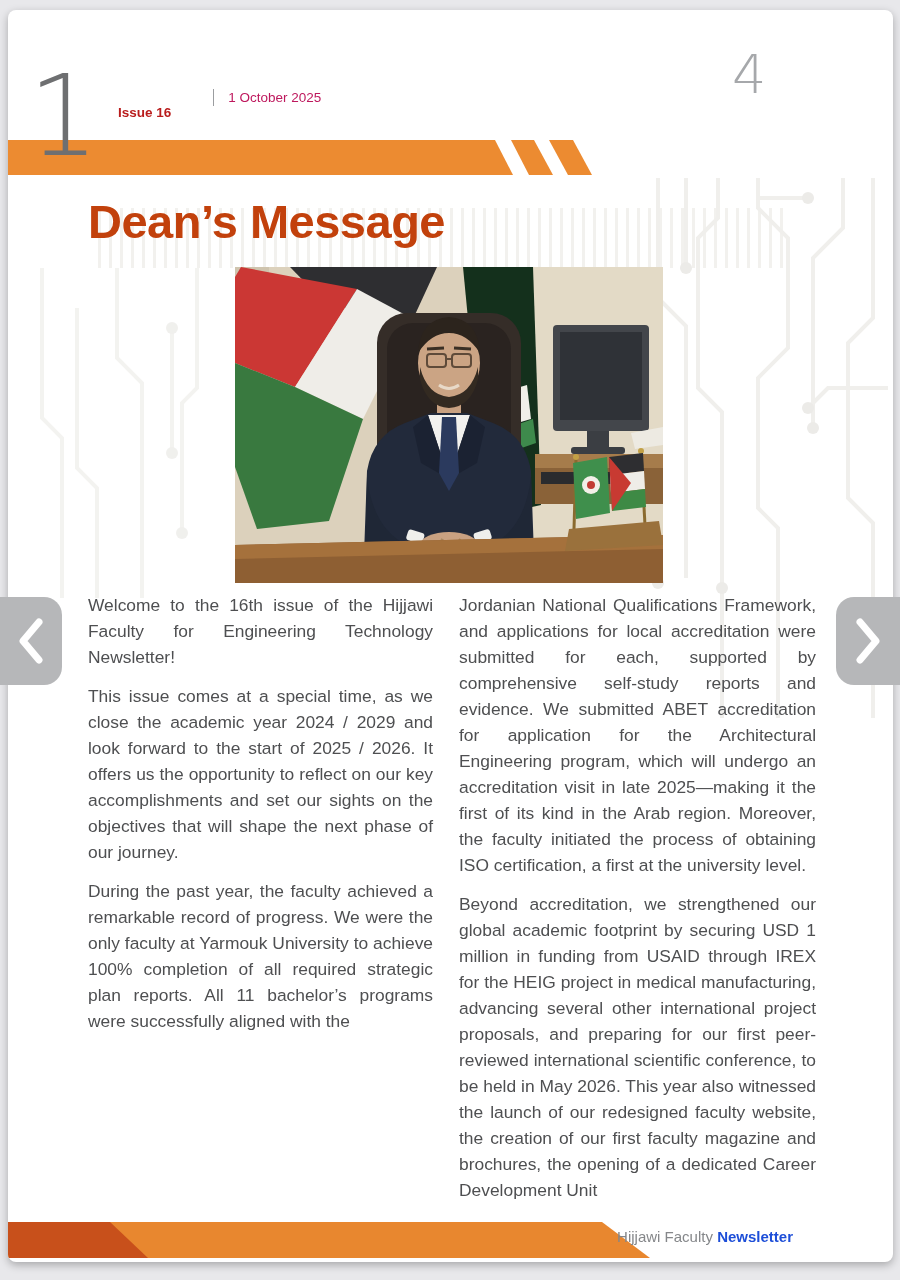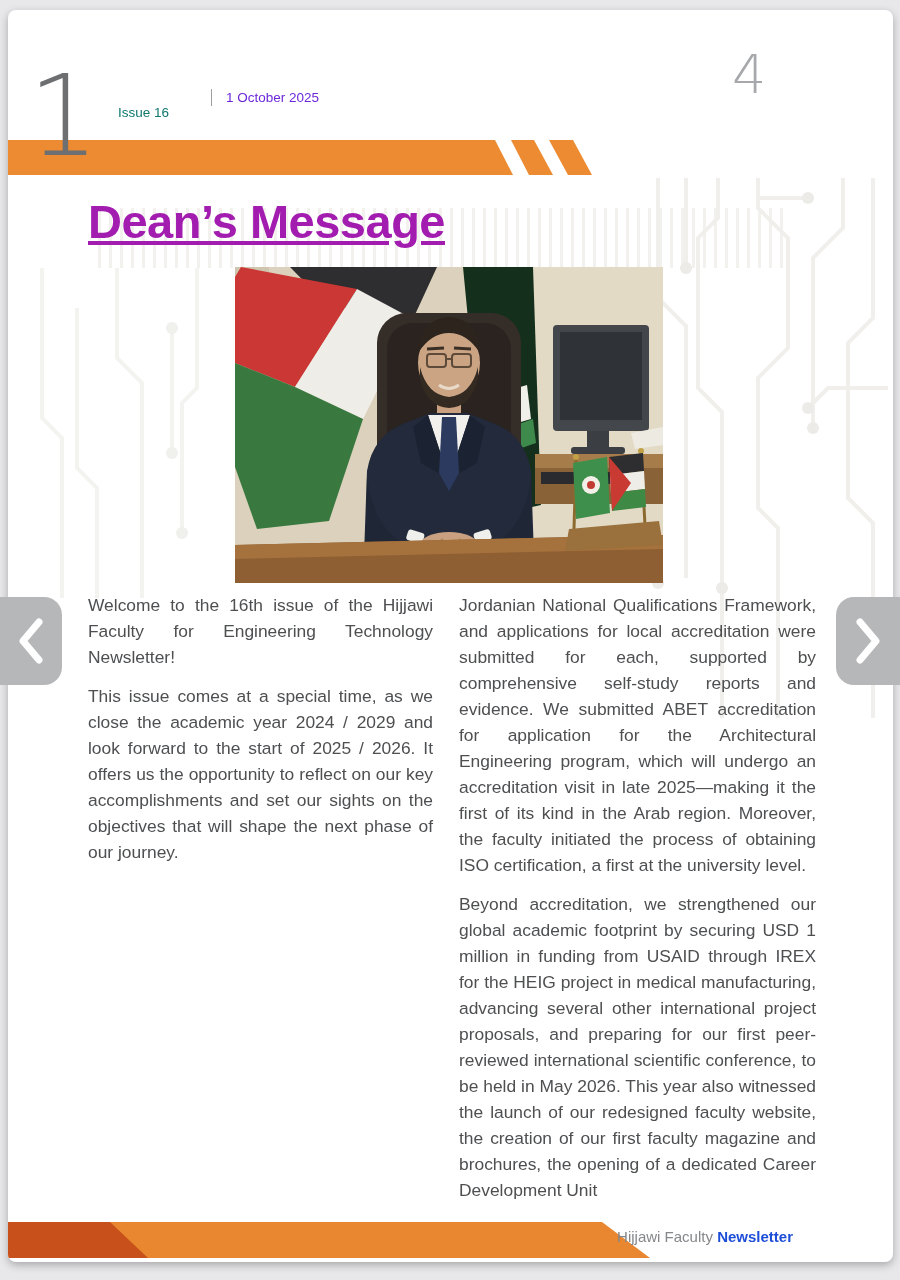--- a/index.html
+++ b/index.html
@@ -29,33 +29,33 @@
   }
   .corner-digit{
     position:absolute;left:724px;top:38px;z-index:2;
     font-family:"DejaVu Sans", sans-serif;font-weight:200;
     font-size:54px;line-height:1;color:#a6a8ab;
   }
   .meta-row{
     position:absolute;left:110px;top:78px;z-index:2;
     display:flex;align-items:center;height:18px;font-size:13.5px;
   }
-  .meta-issue{font-weight:normal;color:#0f766e;margin-top:31px;}
+  .meta-issue{font-weight:bold;color:#b91c1c;margin-top:31px;}
   .meta-divider{width:1px;height:17px;background:#9b9da0;margin:0 14px 0 42px;}
-  .meta-date{color:#6d28d9;}
+  .meta-date{color:#be185d;}
   
   .banner{position:absolute;left:0;top:130px;width:640px;height:35px;z-index:1;}
   .banner>div{position:absolute;inset:0;background:#EC8B31;}
   .banner .bar-main {clip-path:polygon(0 0,487px 0,505px 100%,0 100%);}
   .banner .stripe-1 {clip-path:polygon(503px 0,526px 0,545px 100%,521px 100%);}
   .banner .stripe-2 {clip-path:polygon(541px 0,565px 0,584px 100%,560px 100%);}
   
   .page-title{
     position:absolute;left:80px;top:184px;z-index:3;
-    font-size:47px;font-weight:bold;letter-spacing:-.5px;color:#a21caf;text-decoration:underline;
+    font-size:47px;font-weight:bold;letter-spacing:-.5px;color:#c2410c;
   }
   
   .photo{
     position:absolute;left:227px;top:257px;width:428px;height:316px;z-index:3;
     overflow:hidden;
   }
   
   .columns{
     position:absolute;left:80px;top:582px;width:728px;z-index:3;
     display:flex;gap:26px;
@@ -215,20 +215,21 @@
       <polygon points="376,226 410,222 411,240 377,244" fill="#3E8A45"></polygon>
       <polygon points="374,190 377,244 396,216" fill="#C83A32"></polygon>
       <polygon points="334,262 424,254 428,278 330,284" fill="#9A713C"></polygon>
     </svg>
   </div>
 
   <div class="columns">
     <div class="col col-left">
       <p>Welcome to the 16th issue of the Hijjawi Faculty for Engineering Technology Newsletter!</p>
       <p>This issue comes at a special time, as we close the academic year 2024 / 2029 and look forward to the start of 2025 / 2026. It offers us the opportunity to reflect on our key accomplishments and set our sights on the objectives that will shape the next phase of our journey.</p>
+      <p>During the past year, the faculty achieved a remarkable record of progress. We were the only faculty at Yarmouk University to achieve 100% completion of all required strategic plan reports. All 11 bachelor’s programs were successfully aligned with the</p>
     </div>
     <div class="col col-right">
       <p>Jordanian National Qualifications Framework, and applications for local accreditation were submitted for each, supported by comprehensive self-study reports and evidence. We submitted ABET accreditation for application for the Architectural Engineering program, which will undergo an accreditation visit in late 2025—making it the first of its kind in the Arab region. Moreover, the faculty initiated the process of obtaining ISO certification, a first at the university level.</p>
       <p>Beyond accreditation, we strengthened our global academic footprint by securing USD 1 million in funding from USAID through IREX for the HEIG project in medical manufacturing, advancing several other international project proposals, and preparing for our first peer-reviewed international scientific conference, to be held in May 2026. This year also witnessed the launch of our redesigned faculty website, the creation of our first faculty magazine and brochures, the opening of a dedicated Career Development Unit</p>
     </div>
   </div>
 
   <div class="footer-bar">
     <div class="f-main"></div>
     <div class="f-dark"></div>

